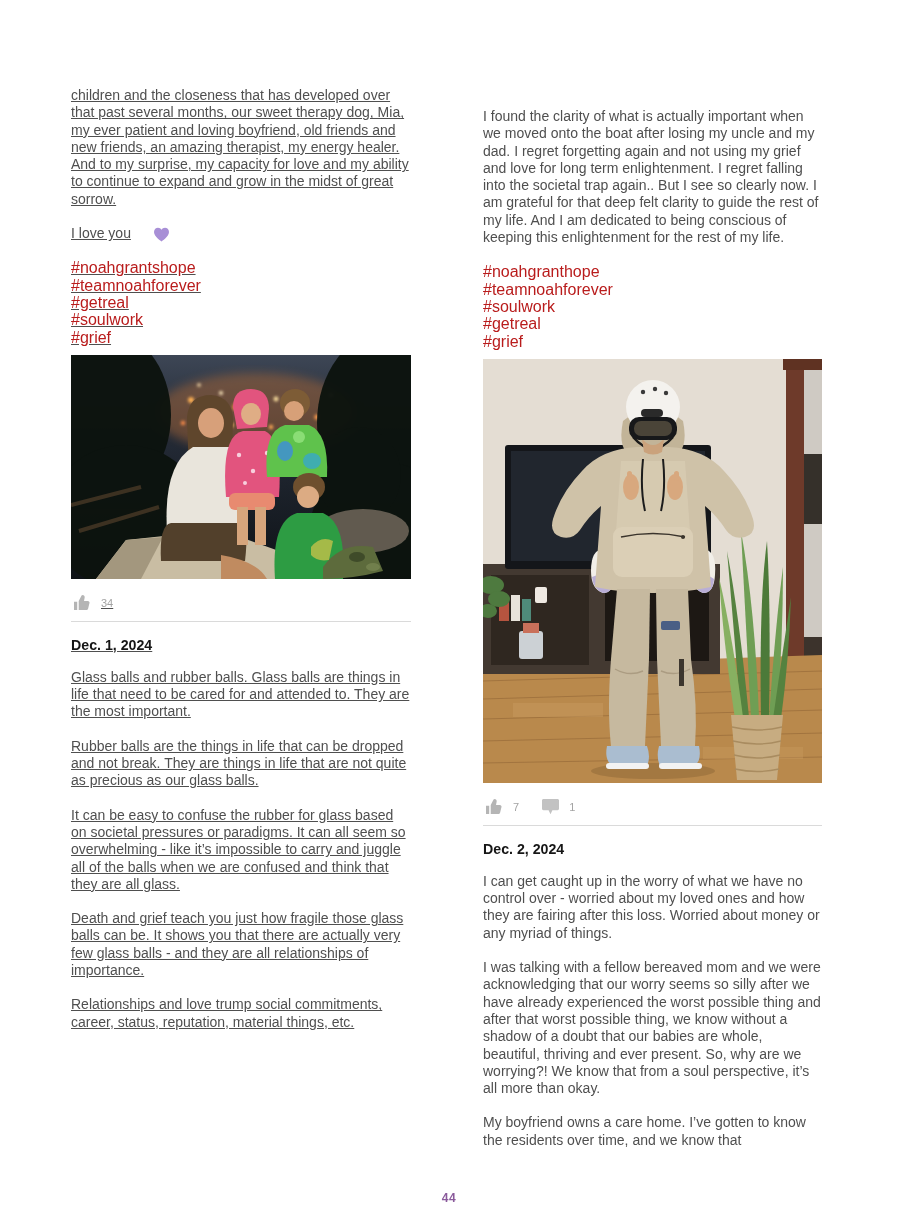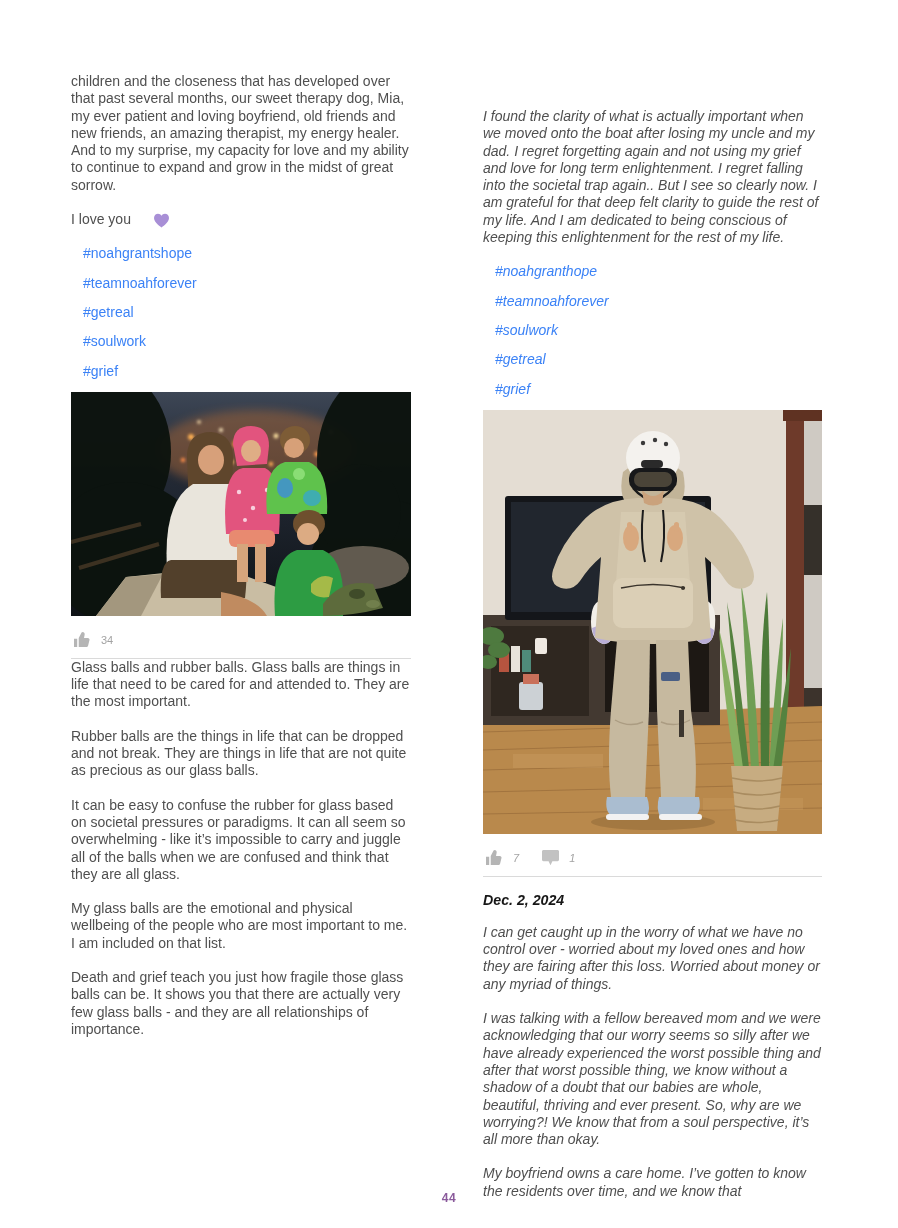--- a/index.html
+++ b/index.html
@@ -1,26 +1,26 @@
 <!DOCTYPE html>
 <html><head>
 <meta charset="utf-8">
 <style>
   html,body{margin:0;padding:0;background:#ffffff;}
   .page{
     position:relative;width:898px;height:1228px;background:#ffffff;
     font-family:"Liberation Sans","DejaVu Sans",sans-serif;color:#4f4f4f;overflow:hidden;
   }
   .col{position:absolute;}
-  .col-left{left:71px;top:73px;width:340px;}
-  .col-right{left:483px;top:108px;width:339px;font-style:italic;}
+  .col-left{left:71px;top:87px;width:340px;text-decoration:underline;}
+  .col-right{left:483px;top:108px;width:339px;}
   .body-text{font-size:14px;line-height:17.3px;margin:0 0 17px 0;color:#4f4f4f;}
   .love-line{display:flex;align-items:center;gap:22px;margin:0 0 17px 0;}
   .hashtags{margin:0 0 9px 0;}
-  .hashtags p{margin:12px;font-size:14px;line-height:17.3px;color:#3b82f6;}
+  .hashtags p{margin:0;font-size:16px;line-height:17.3px;color:#b91c1c;}
   .photo{display:block;width:100%;margin:0;}
   .photo-family{height:224px;}
   .photo-ski{height:424px;}
   .reactions{display:flex;align-items:center;margin:15px 0 0 2px;color:#a3a3a3;font-size:11px;}
   .reaction-icon{width:19px;height:17px;flex:0 0 auto;}
   .count{margin-left:9px;position:relative;top:1px;}
   .comment-group{display:flex;align-items:center;margin-left:22px;}
   .heart-icon{width:17px;height:15px;position:relative;top:1px;}
   hr.divider{border:none;border-top:1px solid #dadada;margin:10px 0 0 0;}
   .post-date{font-size:14.2px;font-weight:bold;color:#161616;margin:15px 0 16px 0;}
@@ -142,26 +142,27 @@
 
     <div class="reactions">
       <svg class="reaction-icon" viewBox="0 0 20 18">
         <path d="M1 8.2h3.4V17H1z M6 17h7.9c1 0 1.8-.6 2-1.5l1.5-6c.3-1.1-.6-2.2-1.8-2.2h-4l.7-3.6C12.5 2.2 11.4 1 10.2 1c-.5 0-1 .3-1.2.7L6 7.4z" fill="#b5b5b5"></path>
       </svg>
       <span class="count">34</span>
     </div>
 
     <hr class="divider">
 
+    <h3 class="post-date">Dec. 1, 2024</h3>
 
     <p class="body-text">Glass balls and rubber balls. Glass balls are things in life that need to be cared for and attended to. They are the most important.</p>
     <p class="body-text">Rubber balls are the things in life that can be dropped and not break. They are things in life that are not quite as precious as our glass balls.</p>
     <p class="body-text">It can be easy to confuse the rubber for glass based on societal pressures or paradigms. It can all seem so overwhelming - like it’s impossible to carry and juggle all of the balls when we are confused and think that they are all glass.</p>
-    <p class="body-text">My glass balls are the emotional and physical wellbeing of the people who are most important to me. I am included on that list.</p>
     <p class="body-text">Death and grief teach you just how fragile those glass balls can be. It shows you that there are actually very few glass balls - and they are all relationships of importance.</p>
+    <p class="body-text">Relationships and love trump social commitments, career, status, reputation, material things, etc.</p>
   </div>
 
   <div class="col col-right">
 
     <p class="body-text">I found the clarity of what is actually important when we moved onto the boat after losing my uncle and my dad. I regret forgetting again and not using my grief and love for long term enlightenment. I regret falling into the societal trap again.. But I see so clearly now. I am grateful for that deep felt clarity to guide the rest of my life. And I am dedicated to being conscious of keeping this enlightenment for the rest of my life.</p>
 
     <div class="hashtags">
       <p>#noahgranthope</p>
       <p>#teamnoahforever</p>
       <p>#soulwork</p>

